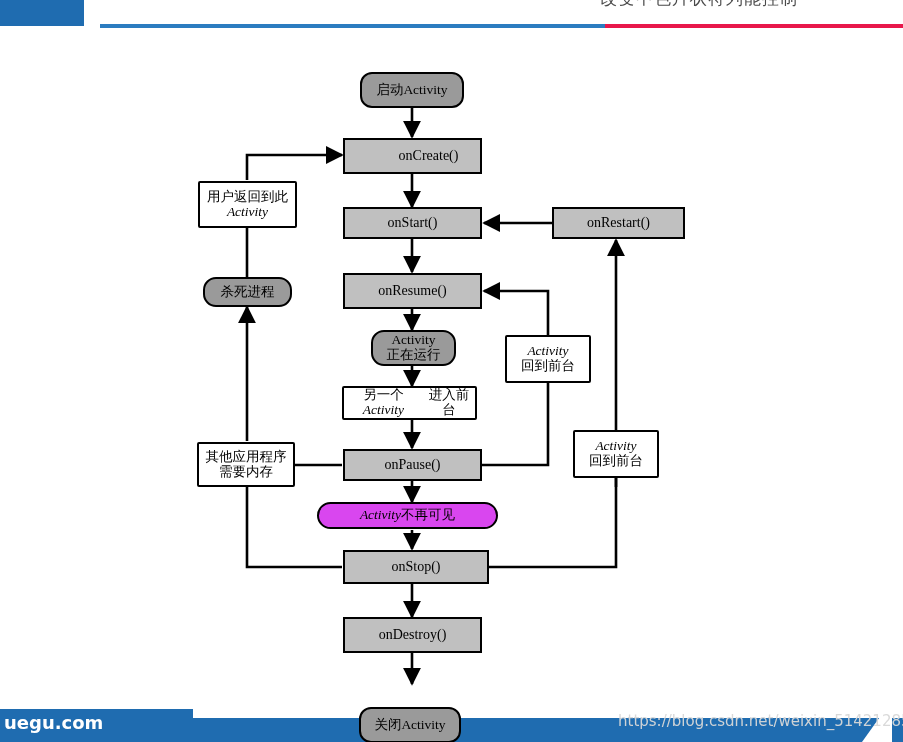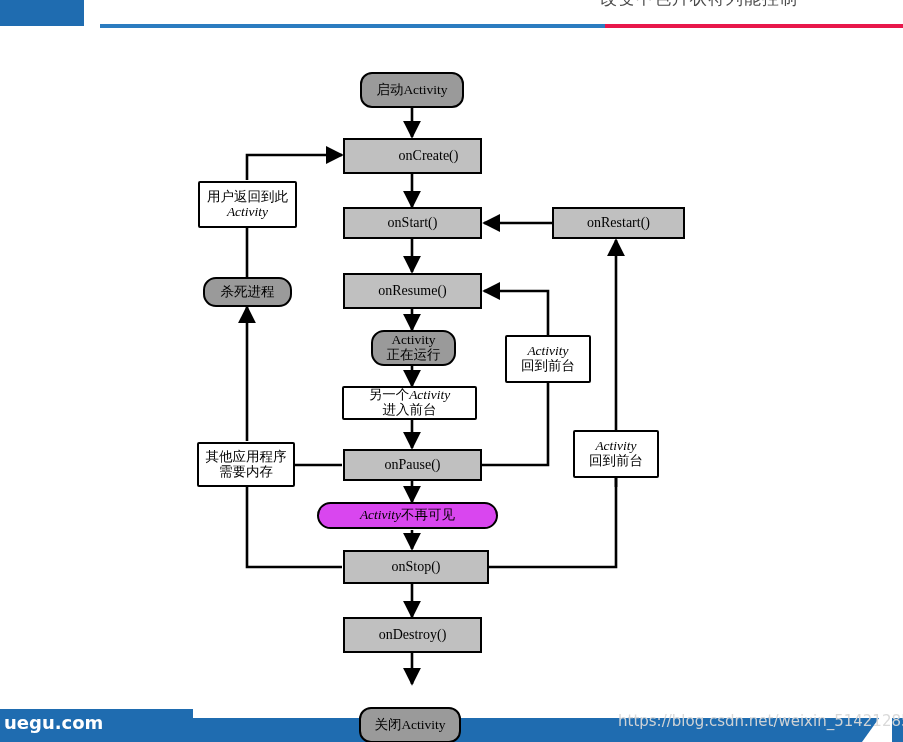--- a/index.html
+++ b/index.html
@@ -258,21 +258,21 @@
 
   <div class="node state" style="left:203px;top:277px;width:89px;height:30px;">
     <span>杀死进程</span>
   </div>
 
   <div class="node cond" style="left:197px;top:442px;width:98px;height:45px;flex-direction:column;">
     <span class="l1">其他应用程序</span>
     <span class="l2">需要内存</span>
   </div>
 
-  <div class="node cond" style="left:342px;top:386px;width:135px;height:34px;flex-direction:column;">
+  <div class="node cond" style="left:342px;top:386px;width:135px;height:34px;flex-direction:row;">
     <span class="l1">另一个<i></i><i>Activity</i></span>
     <span class="l2">进入前台</span>
   </div>
 
   <div class="node cond" style="left:505px;top:335px;width:86px;height:48px;flex-direction:column;">
     <span class="l1"><i>Activity</i></span>
     <span class="l2">回到前台</span>
   </div>
 
   <div class="node cond" style="left:573px;top:430px;width:86px;height:48px;flex-direction:column;">

